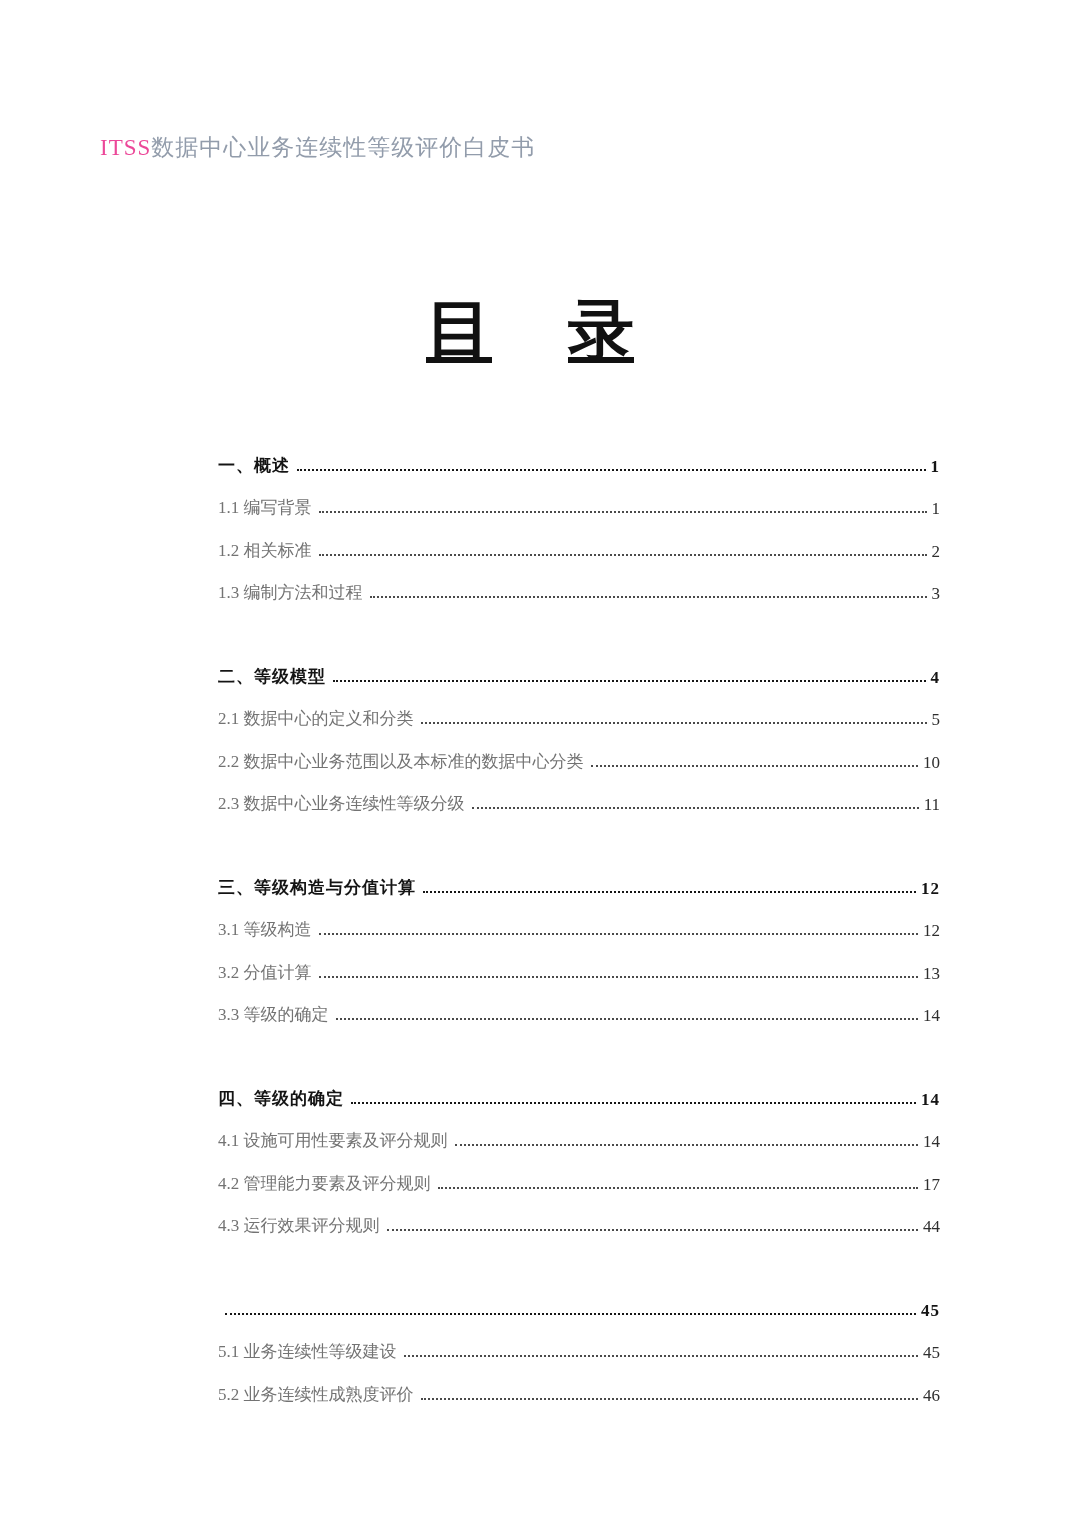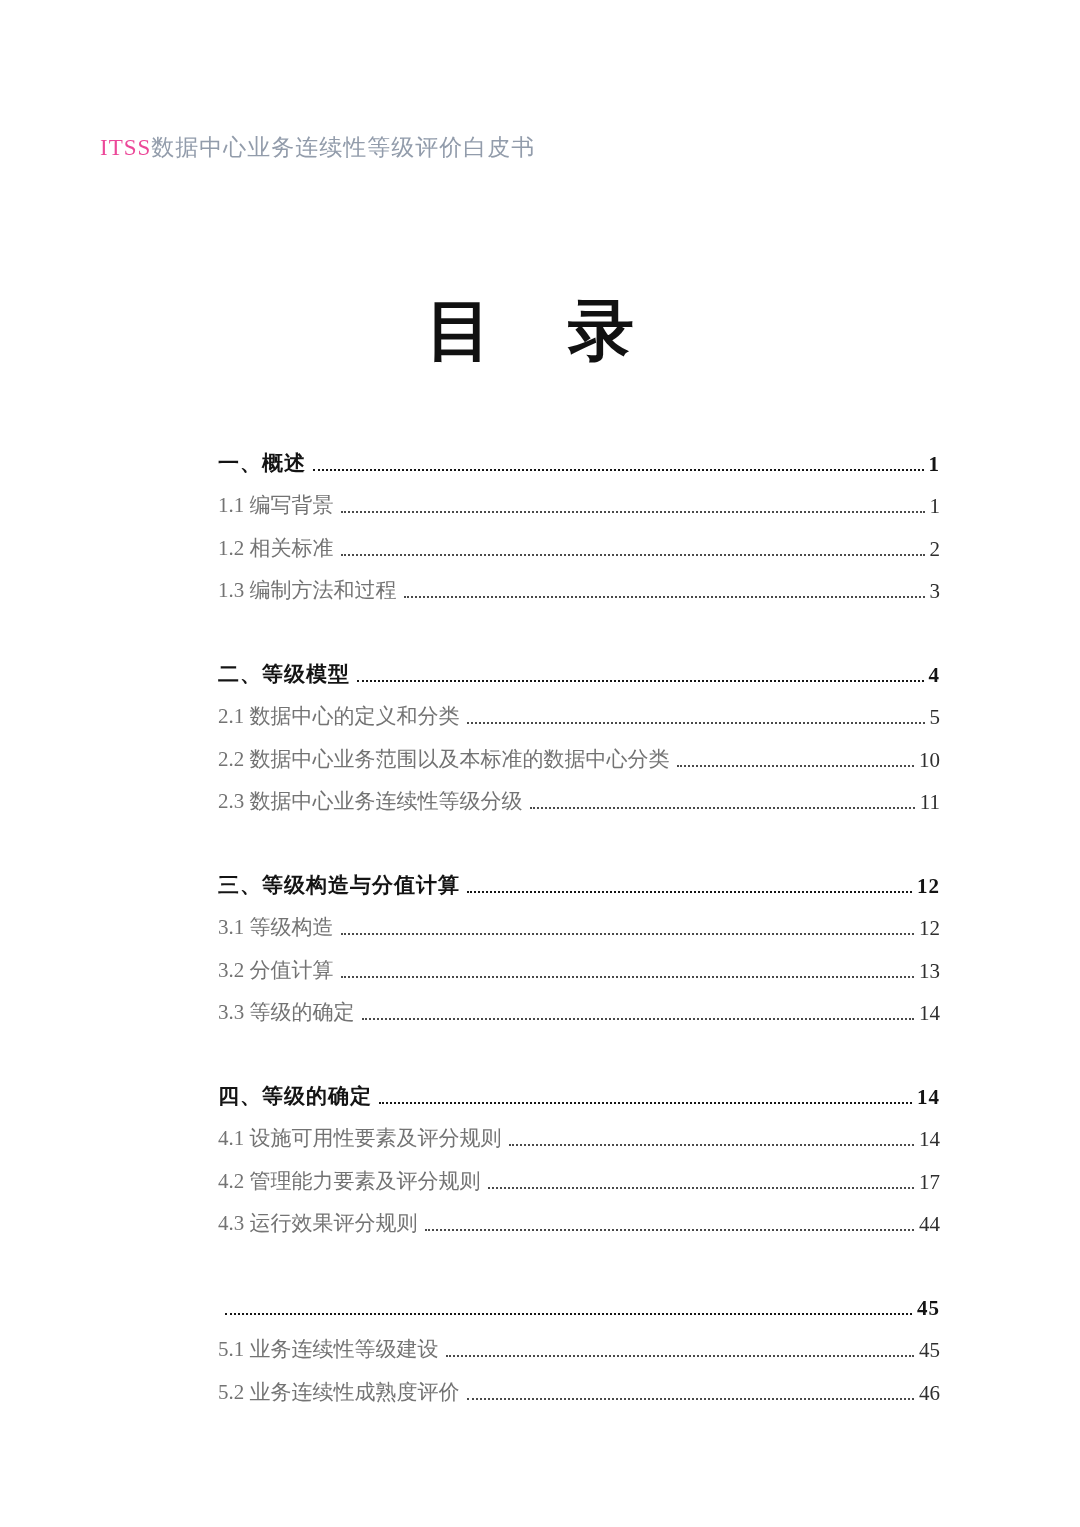--- a/index.html
+++ b/index.html
@@ -36,29 +36,30 @@
   .doc-title {
     position: absolute;
     top: 286px;
     left: 0;
     width: 1060px;
     text-align: center;
     font-size: 66px;
     font-weight: 700;
     color: #111111;
     font-family: "Liberation Serif", "DejaVu Serif", serif;
+    text-decoration: underline;
   }
   .doc-title .t-left { margin-right: 76px; }
   
   .toc {
     position: absolute;
     top: 434px;
     left: 218px;
     width: 722px;
-    font-size: 21px;
+    font-size: 17px;
   }
   .toc-section { margin-bottom: 41px; }
   .toc-row {
     display: flex;
     align-items: flex-end;
     height: 42.5px;
     cursor: pointer;
   }
   .toc-label { white-space: nowrap; color: #737373; }
   .toc-leader {

